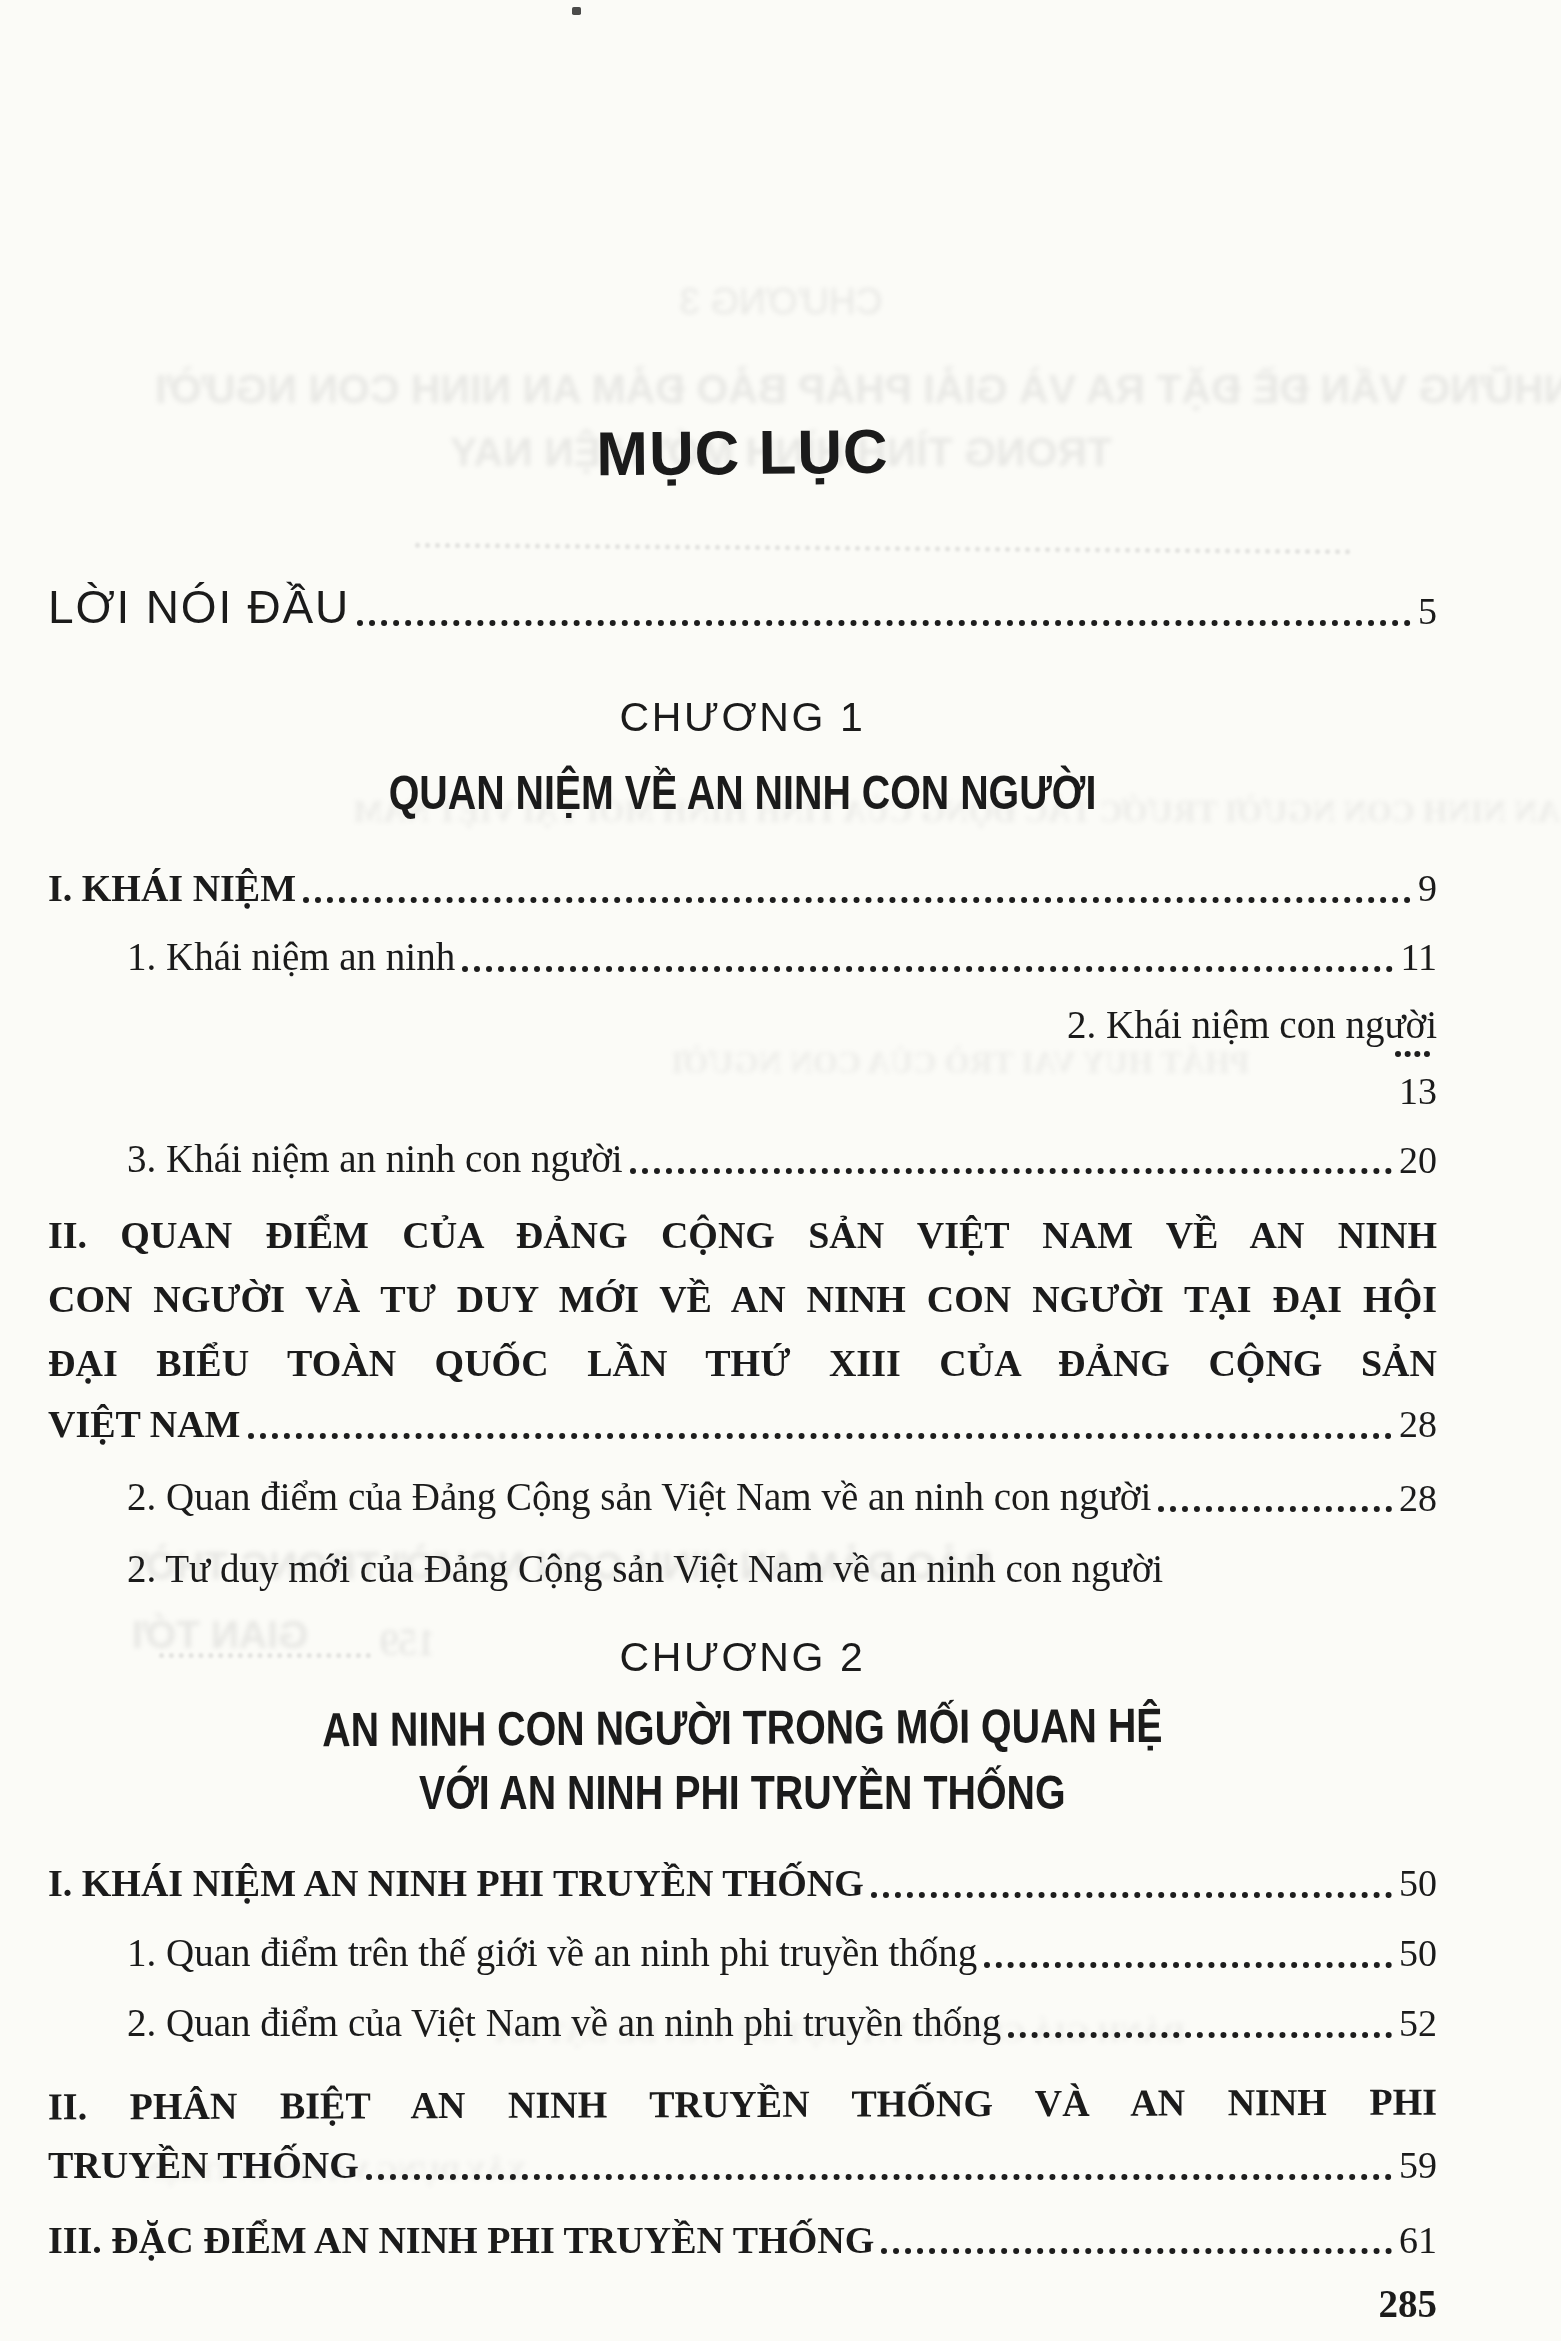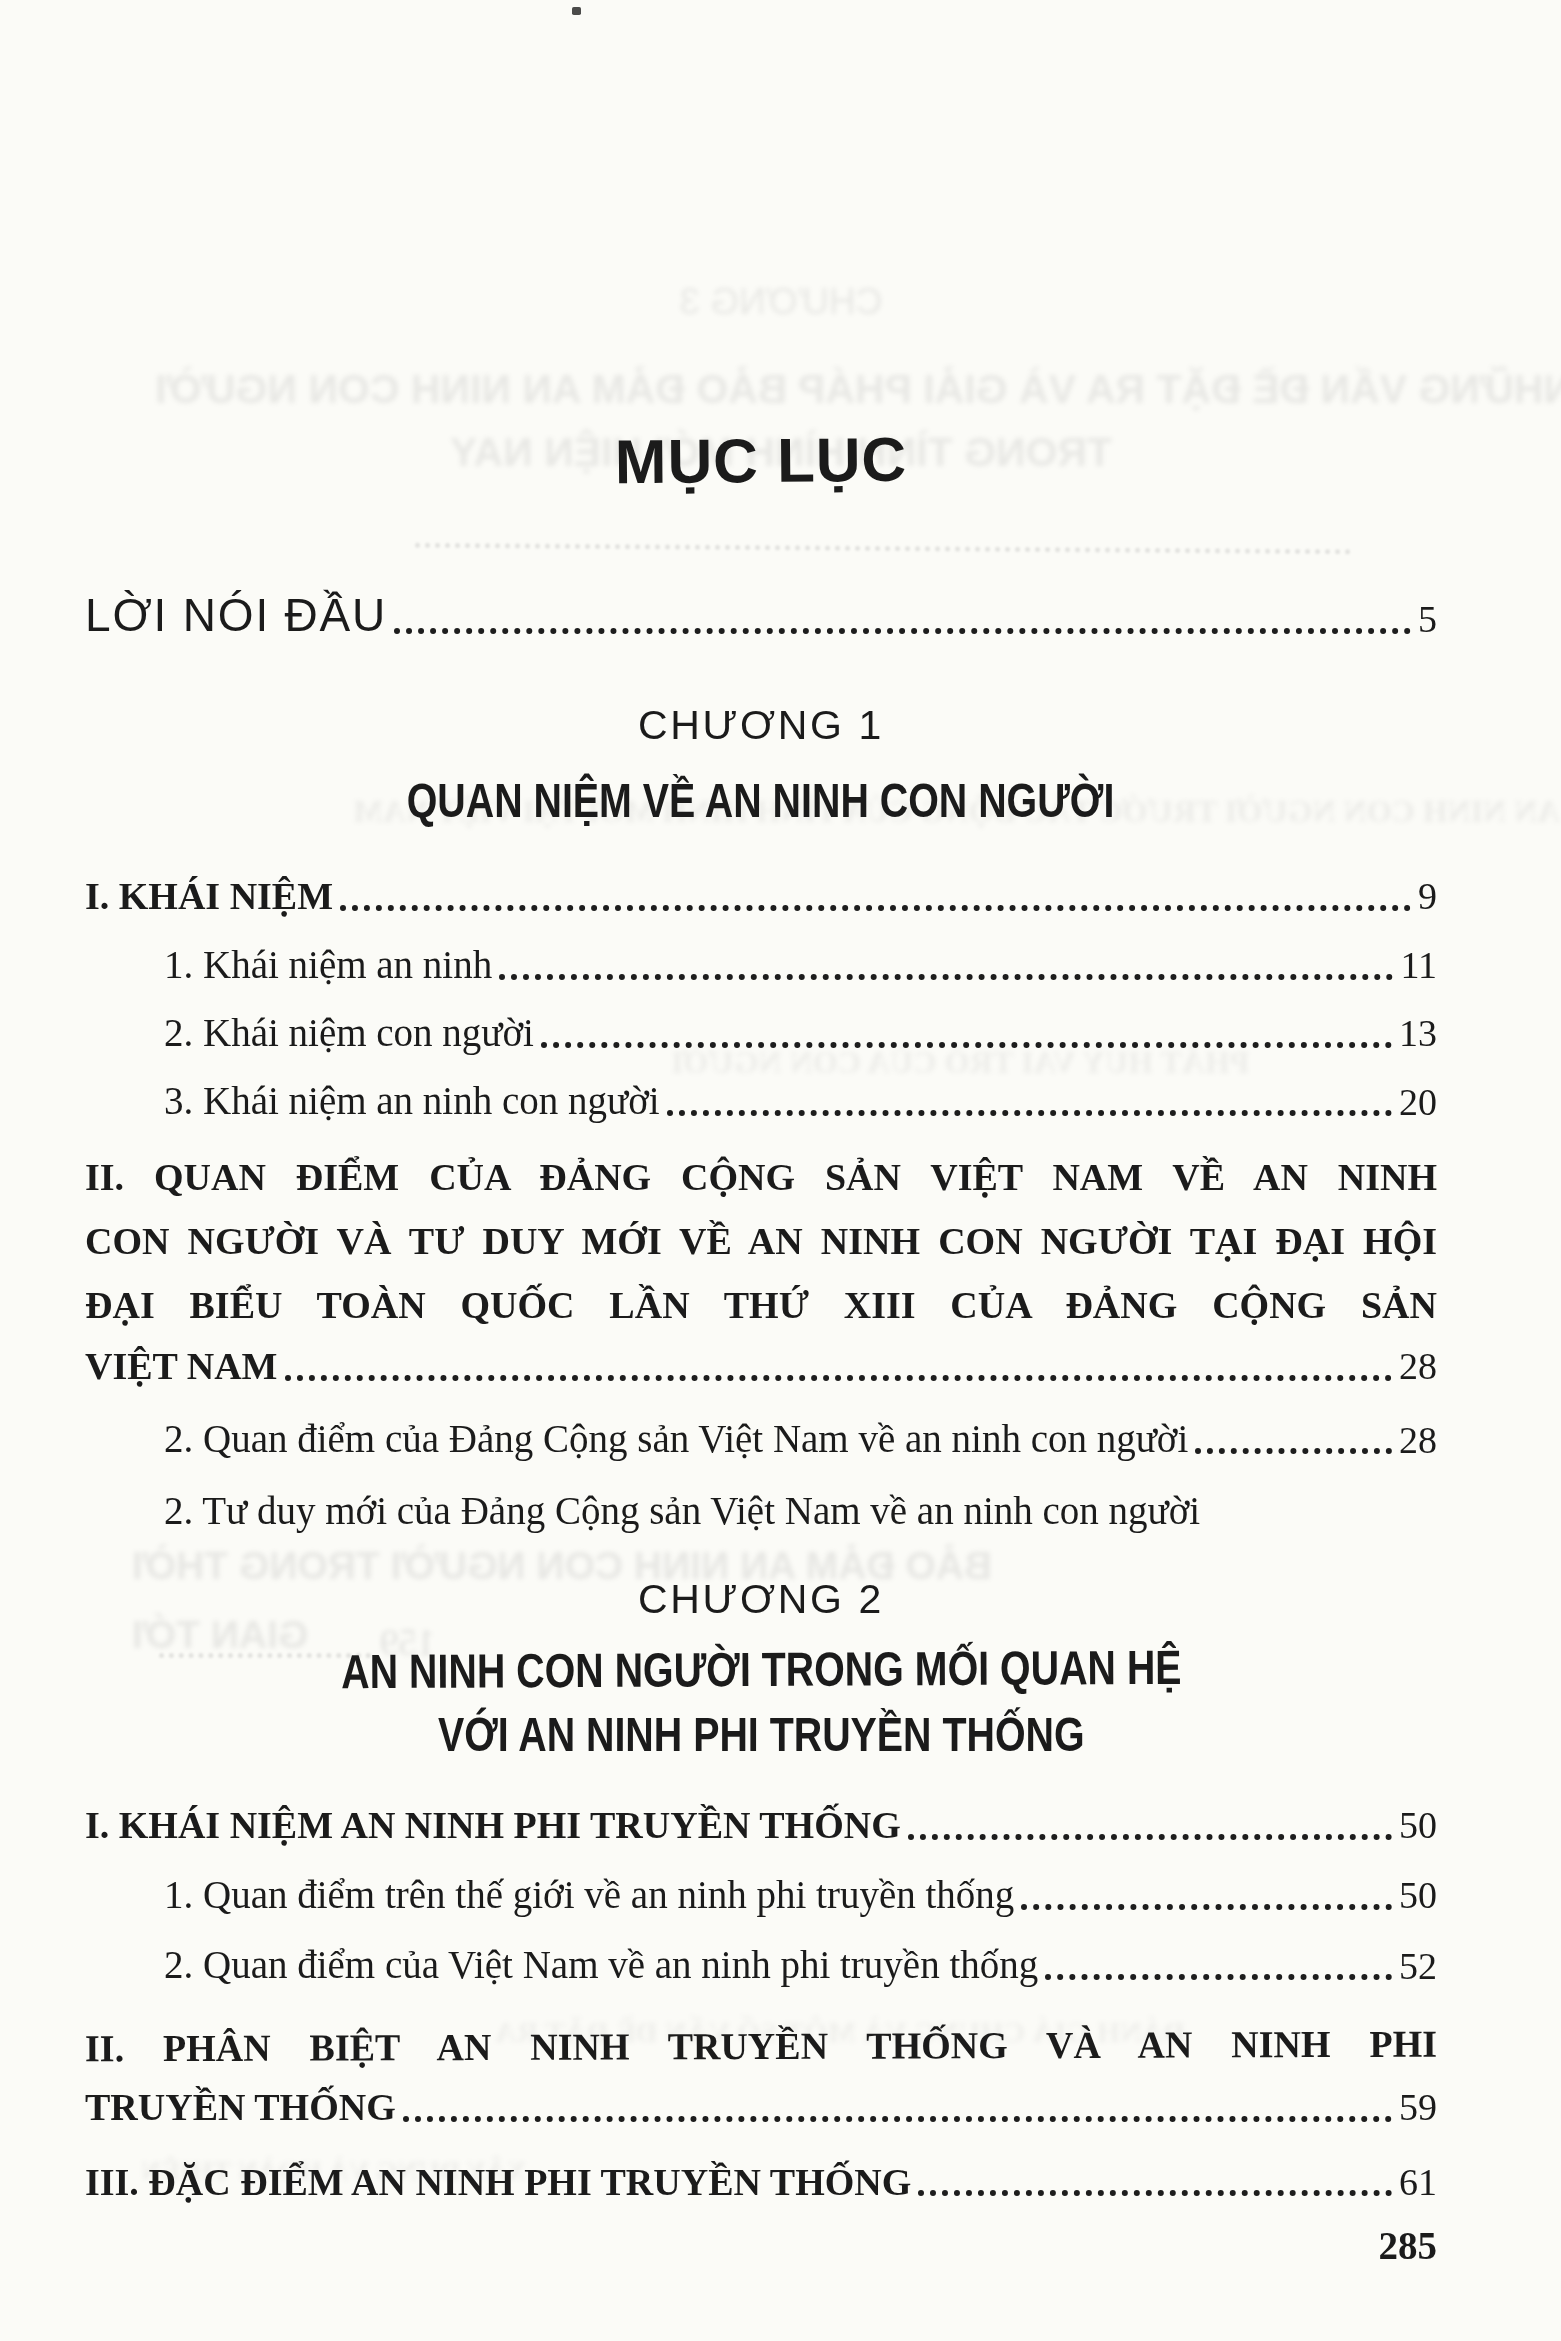--- a/index.html
+++ b/index.html
@@ -3,21 +3,21 @@
 <meta charset="utf-8">
 <style>
   html,body{margin:0;padding:0;}
   body{
     width:1561px;height:2342px;
     background:#fbfbf7;
     color:#1b1b1b;
     font-family:"Liberation Serif", serif;
     overflow:hidden;position:relative;
   }
-  .content{position:absolute;inset:0;padding:0 124px 0 85px;z-index:2;margin-top:8px;}
+  .content{position:absolute;inset:0;padding:0 124px 0 48px;z-index:2;}
 
   
   .h-mucluc{
     margin-top:422px;text-align:center;
     font:700 62px/1 "Liberation Sans", sans-serif;
     letter-spacing:0.9px;transform:rotate(-0.5deg);
   }
   .chuong{
     text-align:center;
     font:400 41px/1.25 "Liberation Sans", sans-serif;
@@ -107,21 +107,21 @@
     <span class="label">I. KHÁI NIỆM</span>
     <span class="lead"></span>
     <span class="pg">9</span>
   </div>
 
   <div class="row item" style="margin-top:17.7px;">
     <span class="label">1. Khái niệm an ninh</span>
     <span class="lead"></span>
     <span class="pg">11</span>
   </div>
-  <div class="row item" style="margin-top:17.7px;">
+  <div class="row item" style="margin-top:17.7px;flex-direction:column;">
     <span class="label">2. Khái niệm con người</span>
     <span class="lead"></span>
     <span class="pg">13</span>
   </div>
   <div class="row item" style="margin-top:17.7px;">
     <span class="label">3. Khái niệm an ninh con người</span>
     <span class="lead"></span>
     <span class="pg">20</span>
   </div>
 

